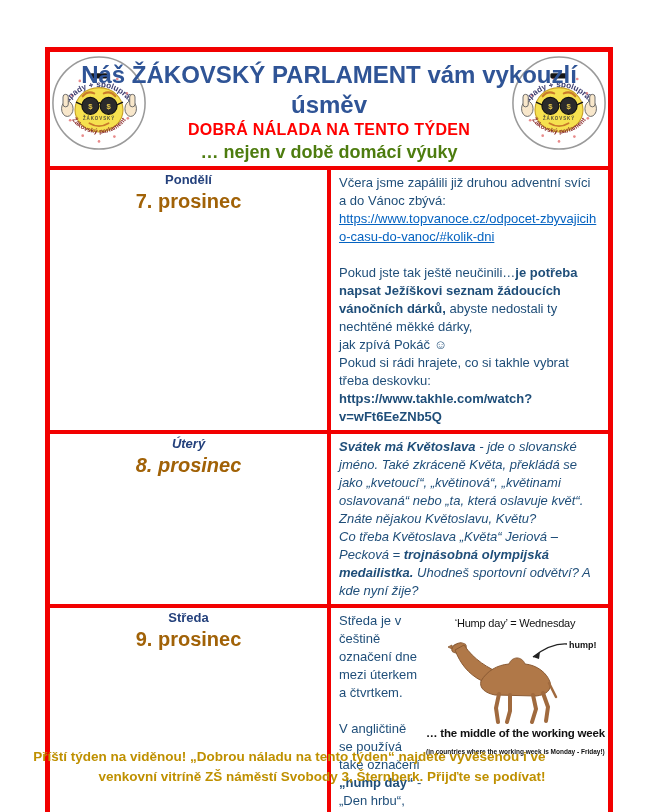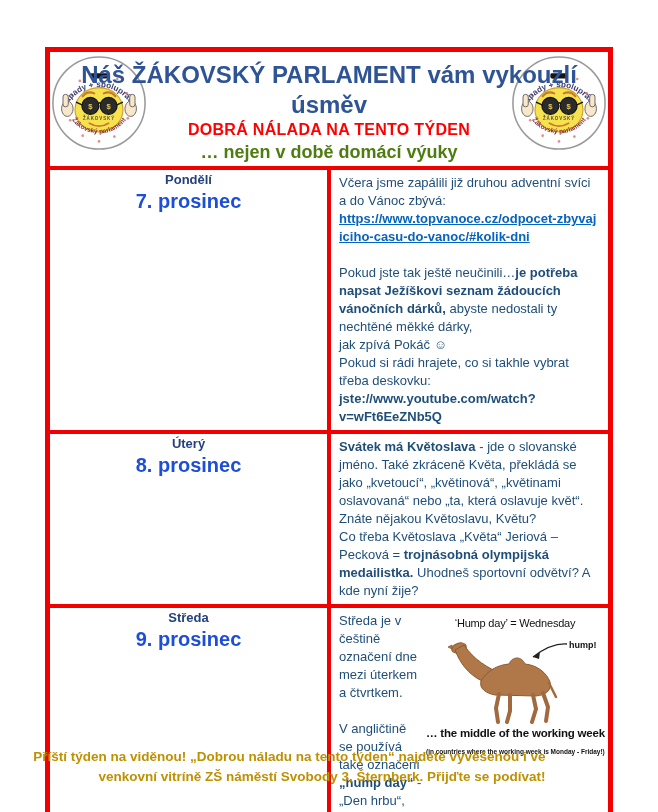--- a/index.html
+++ b/index.html
@@ -11,44 +11,44 @@
   .sheet{position:absolute;left:45px;top:47px;width:568px;}
   table.sched{
     border-collapse:collapse;width:568px;table-layout:fixed;
     border:5px solid #F20000;
   }
   table.sched td{border:4px solid #F20000;vertical-align:top;background:#fff;}
   td.daycell{
     width:112px;text-align:center;vertical-align:middle;padding:2px;
   }
   .day-name{font-weight:bold;font-size:13px;color:#24417C;line-height:1.2;text-align:center;}
-  .day-date{font-weight:bold;font-size:20px;color:#1d4ed8;line-height:1.25;margin-top:1px;}
+  .day-date{font-weight:bold;font-size:20px;color:#a16207;line-height:1.25;margin-top:1px;}
   td.contentcell{padding:4px 9px 4px 8px;font-size:13px;line-height:18px;color:#1F4E79;}
   td.contentcell.with-media{padding-right:4px;}
   .cell-flex{display:flex;gap:4px;}
   .cell-flex .textcol{flex:1 1 auto;min-width:0;}
   .para{min-height:18px;}
   .para.blank{height:18px;}
   .b{font-weight:bold;}
-  a.lnk{color:#0563C1;font-weight:bold;text-decoration:underline;word-break:break-all;cursor:pointer;}
+  a.lnk{color:#0563C1;font-weight:normal;text-decoration:underline;word-break:break-all;cursor:pointer;}
   
   td.headercell{height:98px;padding:2px;position:relative;overflow:visible;}
   .header-inner{position:relative;width:100%;height:100%;}
   .hdr-text{
     position:relative;z-index:2;text-align:center;padding-top:6px;
   }
   .hdr-line1{font-weight:bold;font-size:24px;color:#2F5496;line-height:1.25;}
   .hdr-line2{font-weight:bold;font-size:16px;color:#FF0000;line-height:1.3;letter-spacing:.3px;}
   .hdr-line3{font-weight:bold;font-size:18px;color:#4d7c0f;line-height:1.3;}
   .logo-slot{position:absolute;top:1px;width:96px;height:96px;z-index:1;}
   .logo-left{left:-1px;}
   .logo-right{right:-1px;}
   
   tbody tr:nth-child(1) td{height:124px;}
-  tbody tr:nth-child(2) td{height:94px;}
+  tbody tr:nth-child(2) td{height:94px;font-style:italic;}
   tbody tr:nth-child(3) td{height:132px;}
   tbody tr:nth-child(4) td{height:82px;}
   tbody tr:nth-child(5) td{height:95px;}
   
   .camel-fig{flex:0 0 178px;width:178px;text-align:center;color:#111;padding-top:2px;}
   .camel-title{font-weight:normal;font-size:11px;letter-spacing:-.2px;white-space:nowrap;}
   .camel-svg{display:block;margin:0 auto;}
   .camel-caption{font-weight:bold;font-size:11.5px;letter-spacing:-.2px;white-space:nowrap;text-align:center;}
   .camel-subcaption{font-weight:bold;font-size:6.5px;margin-top:1px;white-space:nowrap;}
   
@@ -174,21 +174,21 @@
     </td>
     <td class="contentcell">
       <div class="cell-flex">
               <div class="textcol">
                 <div class="para"><span>Včera jsme zapálili již druhou adventní svíci a do Vánoc zbývá:</span></div>
                 <div class="para"><a class="lnk" href="#">https://www.topvanoce.cz/odpocet-zbyvajiciho-casu-do-vanoc/#kolik-dni</a></div>
                 <div class="para blank"></div>
                 <div class="para"><span>Pokud jste tak ještě neučinili…</span><span class="b">je potřeba napsat Ježíškovi seznam žádoucích vánočních dárků,</span><span> abyste nedostali ty nechtěné měkké dárky,</span></div>
                 <div class="para"><span>jak zpívá Pokáč ☺</span></div>
                 <div class="para"><span>Pokud si rádi hrajete, co si takhle vybrat třeba deskovku:</span></div>
-                <div class="para"><span class="b">jste://www.youtube.com/watch?v=wFt6EeZNb5Q</span></div>
+                <div class="para"><span class="b">https://www.takhle.com/watch?v=wFt6EeZNb5Q</span></div>
               </div>
             </div>
     </td>
   </tr>
         <tr>
     <td class="daycell">
       <div class="day-name">Úterý</div>
       <div class="day-date">8. prosinec</div>
     </td>
     <td class="contentcell">

